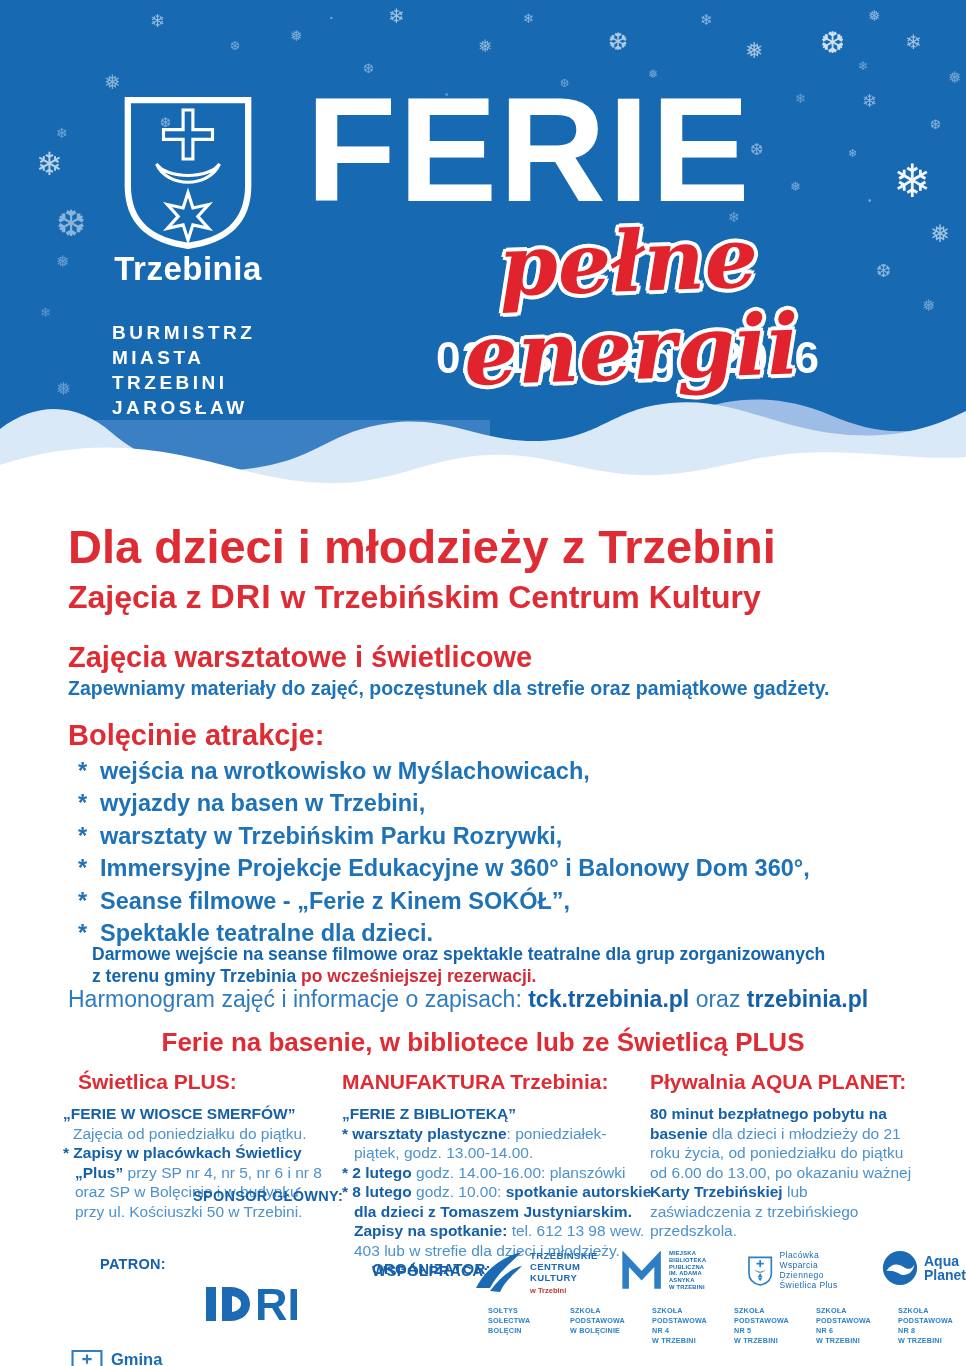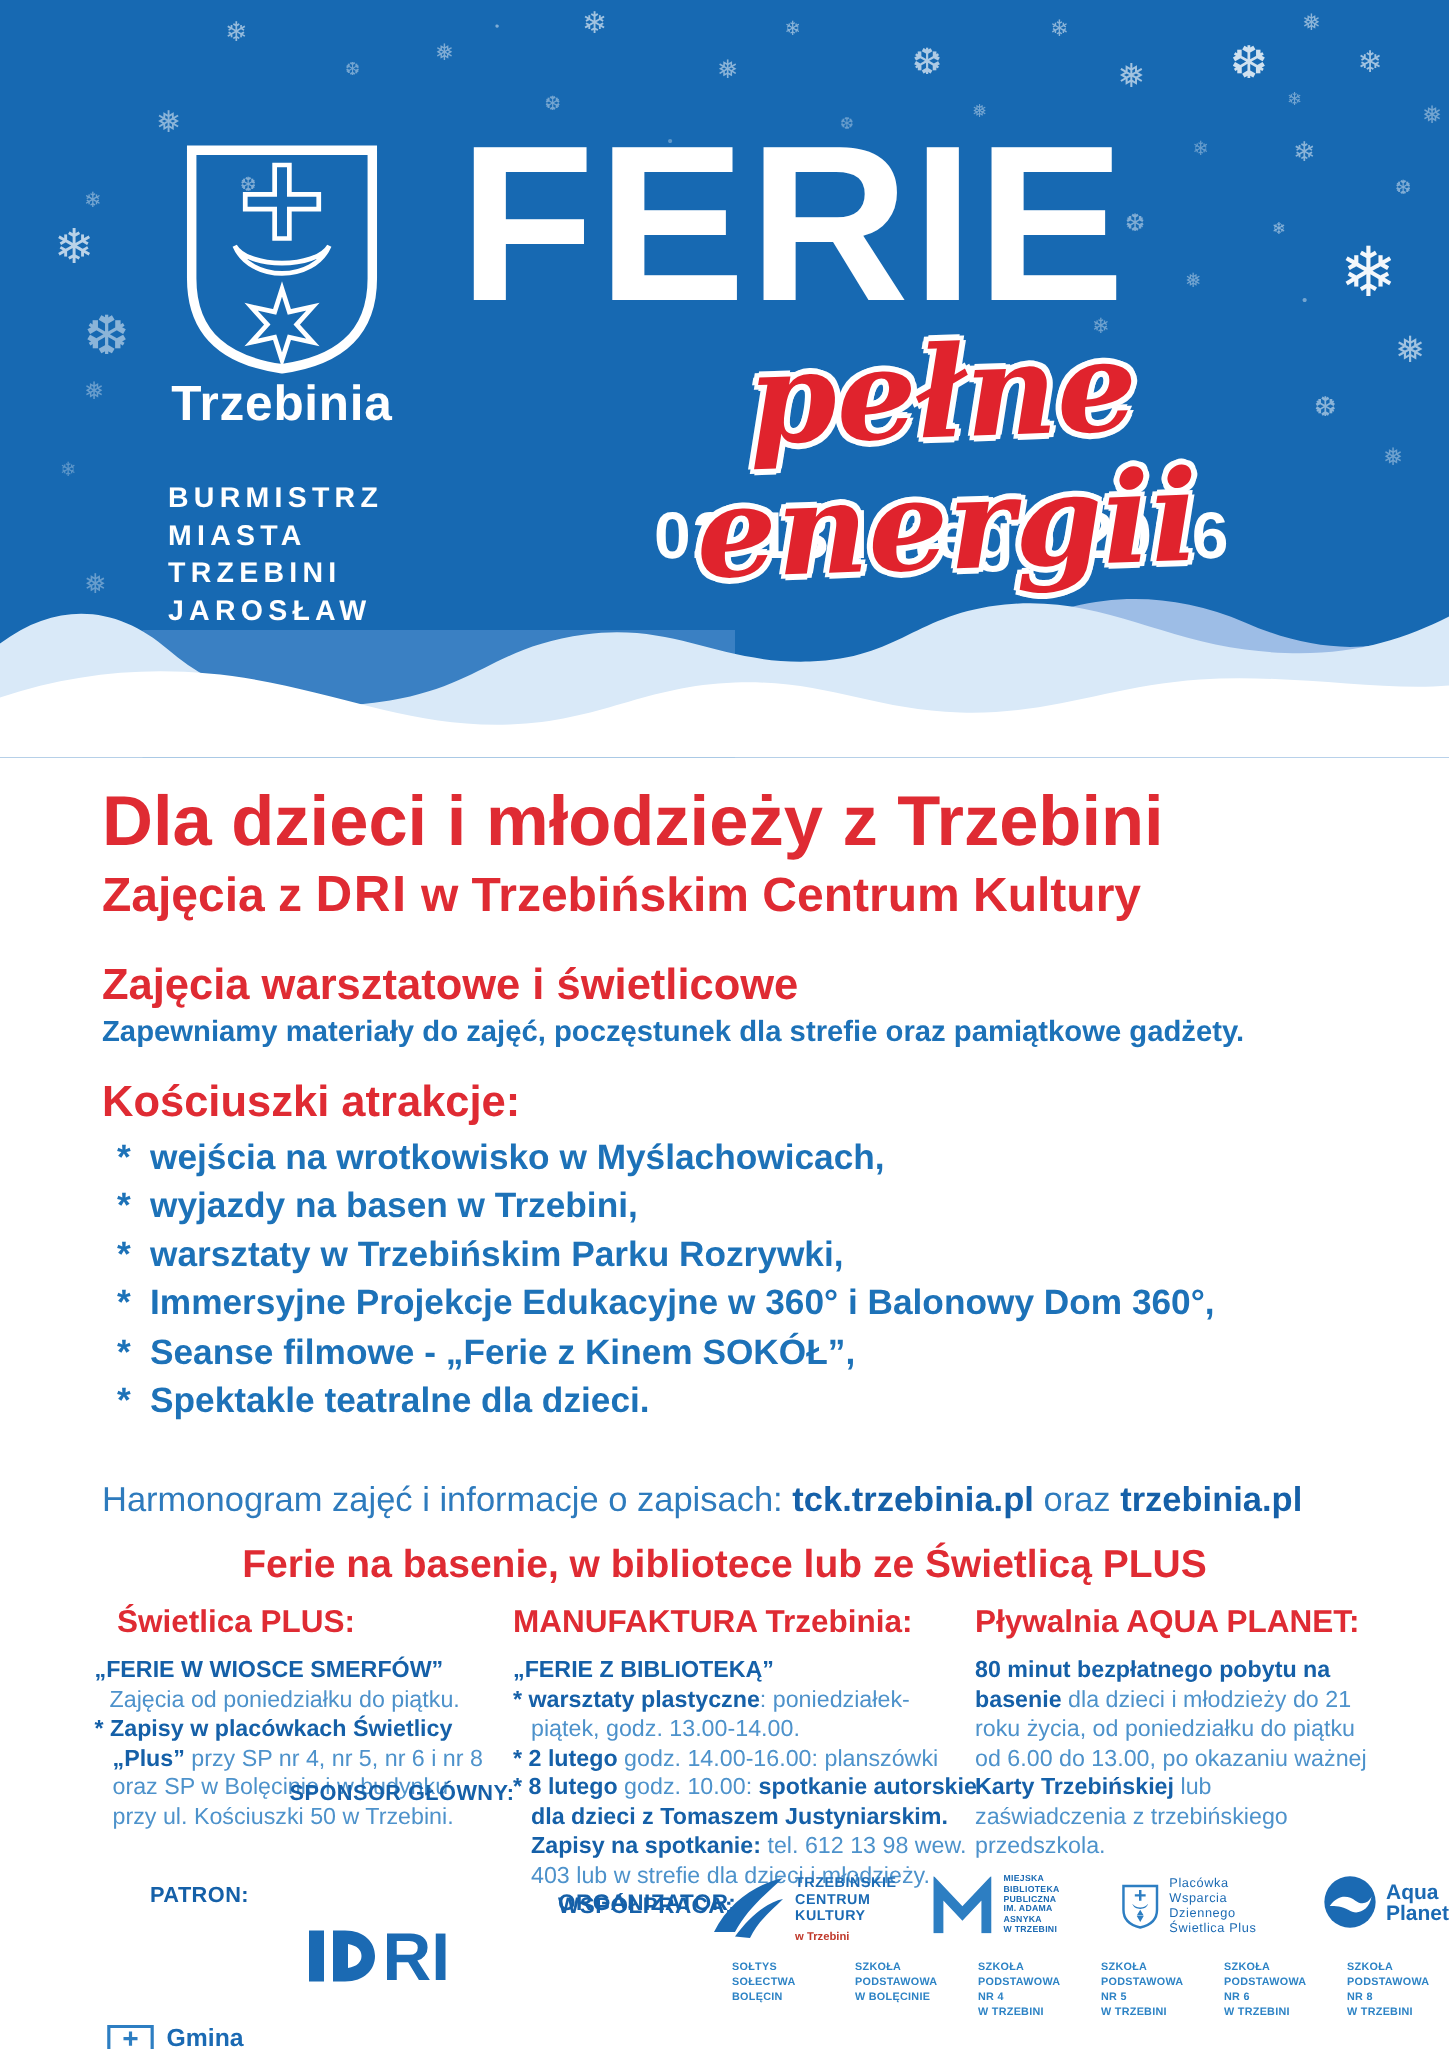--- a/index.html
+++ b/index.html
@@ -154,31 +154,35 @@
                C890,96 930,84 966,66 V160 Z" fill="#d9e9f8"></path>
       <path d="M0,160 V120 C60,100 120,98 180,110 C240,122 280,140 340,138 C400,136 430,112 490,110
                C550,108 580,128 640,130 C700,132 740,112 800,108 C860,104 920,116 966,112 V160 Z" fill="#ffffff"></path>
     </svg>
   </div>
 
   <div class="h1">Dla dzieci i młodzieży z Trzebini</div>
   <div class="h2"><span>Zajęcia z </span><span class="sd">DRI</span><span> w Trzebińskim Centrum Kultury</span></div>
   <div class="h3w">Zajęcia warsztatowe i świetlicowe</div>
   <div class="pnote">Zapewniamy materiały do zajęć, poczęstunek dla strefie oraz pamiątkowe gadżety.</div>
-  <div class="h3f">Kościuszki atrakcje:</div>
+  <div class="h3f">Bolęcinie atrakcje:</div>
 
   <ul class="attr">
     <li><span class="ast">*</span><span>wejścia na wrotkowisko w Myślachowicach,</span></li>
     <li><span class="ast">*</span><span>wyjazdy na basen w Trzebini,</span></li>
     <li><span class="ast">*</span><span>warsztaty w Trzebińskim Parku Rozrywki,</span></li>
     <li><span class="ast">*</span><span>Immersyjne Projekcje Edukacyjne w 360° i Balonowy Dom 360°,</span></li>
     <li><span class="ast">*</span><span>Seanse filmowe - „Ferie z Kinem SOKÓŁ”,</span></li>
     <li><span class="ast">*</span><span>Spektakle teatralne dla dzieci.</span></li>
   </ul>
 
+  <div class="resnote">
+    <div>Darmowe wejście na seanse filmowe oraz spektakle teatralne dla grup zorganizowanych</div>
+    <div><span>z terenu gminy Trzebinia </span><span class="sr">po wcześniejszej rezerwacji.</span></div>
+  </div>
 
   <div class="sched"><span>Harmonogram zajęć i informacje o zapisach: </span><span class="sb">tck.trzebinia.pl</span><span> oraz </span><span class="sb">trzebinia.pl</span></div>
   <div class="banner">Ferie na basenie, w bibliotece lub ze Świetlicą PLUS</div>
 
   <div class="col col1">
     <p class="colh">Świetlica PLUS:</p>
     <p class="colp"><span class="sb">„FERIE W WIOSCE SMERFÓW”</span></p>
     <p class="colp ind"><span>Zajęcia od poniedziałku do piątku.</span></p>
     <p class="colp hang"><span class="sb">* </span><span class="sb">Zapisy w placówkach Świetlicy „Plus”</span><span> przy SP nr 4, nr 5, nr 6 i nr 8 oraz SP w Bolęcinie i w budynku przy ul. Kościuszki 50 w Trzebini.</span></p>
   </div>

